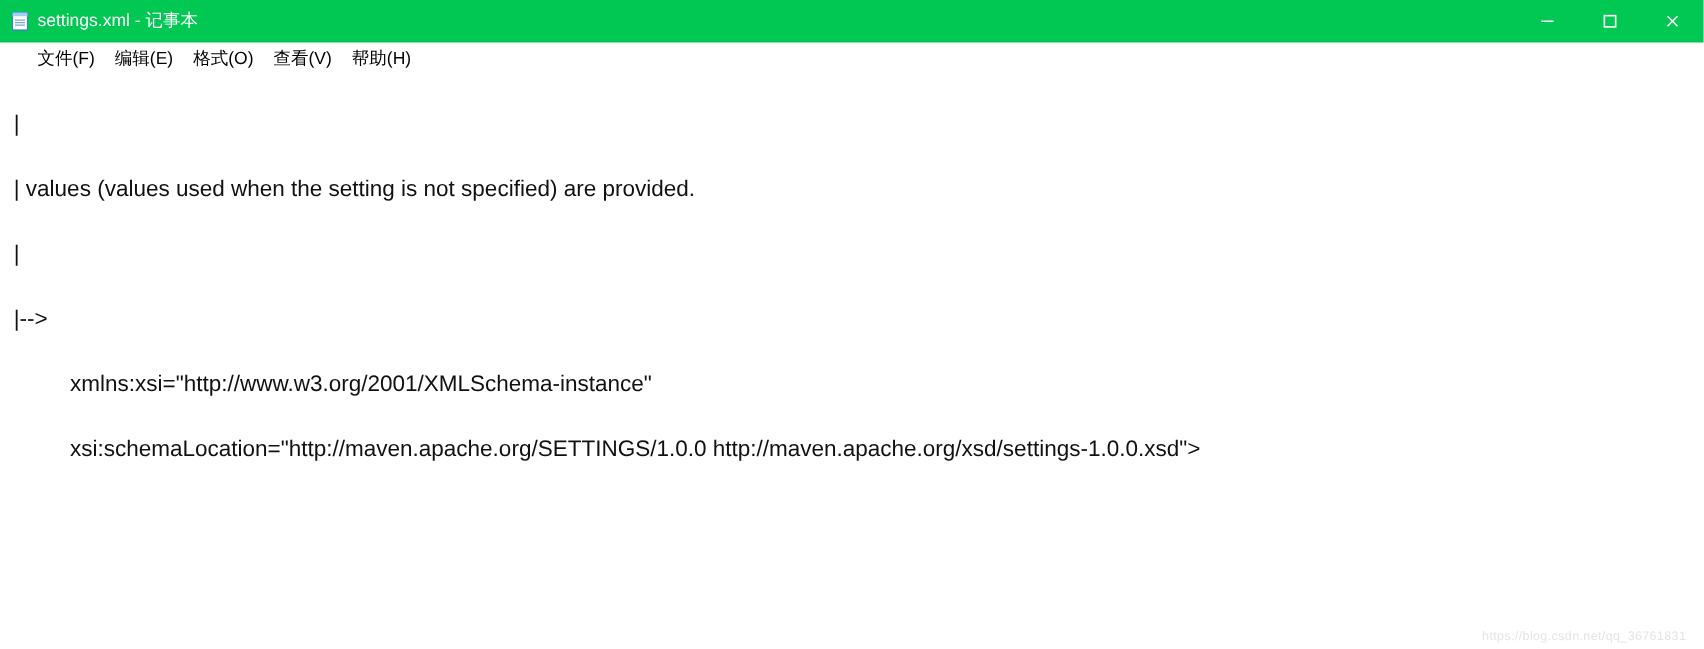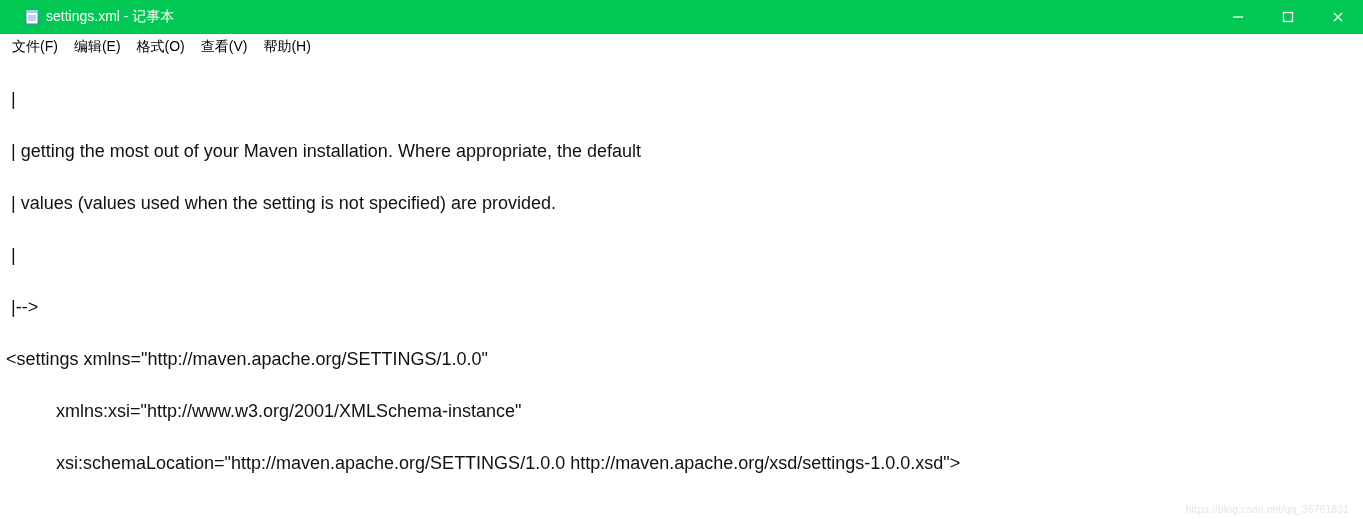--- a/index.html
+++ b/index.html
@@ -1,23 +1,23 @@
 <!DOCTYPE html>
 <html><head>
   <meta charset="utf-8">
   <style>
     * { box-sizing: border-box; margin: 0; padding: 0; }
     html, body { width: 1363px; height: 519px; font-family: "Microsoft YaHei", "Segoe UI", Arial, sans-serif; background: #fff; color: #000; }
-    .titlebar { height: 34px; background: #00c853; display: flex; align-items: center; padding: 0 20px; color: #fff; font-size: 14px; position: relative; }
+    .titlebar { height: 34px; background: #00c853; display: flex; align-items: center; padding: 0 4px; color: #fff; font-size: 14px; position: relative; }
     .titlebar .icon { width: 16px; height: 16px; margin: 0 6px 0 4px; display:inline-block; }
     .titlebar .title-text { font-weight: 400; }
     .window-controls { position: absolute; right: 0; top: 0; height: 34px; display: flex; }
     .win-btn { width: 50px; height: 34px; display: flex; align-items: center; justify-content: center; cursor: default; }
     .win-btn svg { stroke: #fff; stroke-width: 1.3; fill: none; }
-    .menubar { height: 24px; background: #fff; border-bottom: 0; display: flex; align-items: flex-end; padding: 2px 4px 0 4px; font-size: 14px; color: #000; }
+    .menubar { height: 24px; background: #fff; border-bottom: 0; display: flex; align-items: flex-end; padding: 2px 4px 0 22px; font-size: 14px; color: #000; }
     .menu-item { padding: 2px 8px; cursor: default; }
     .content { padding: 2px 6px 0 6px; font-size: 18px; line-height: 26px; font-family: "Microsoft YaHei", "Segoe UI", Arial, sans-serif; color: #111; white-space: pre; }
     .line { display:block; white-space: pre; }
     .watermark { position: absolute; right: 14px; bottom: 4px; color: #e4e4e4; font-size: 10px; font-family: Arial, sans-serif; letter-spacing: 0.3px; }
     .notepad-icon-svg { display:block; }
   </style>
 </head>
 <body>
 
 <div class="titlebar">
@@ -54,25 +54,23 @@
 <div class="menubar">
   <span class="menu-item">文件(F)</span>
   <span class="menu-item">编辑(E)</span>
   <span class="menu-item">格式(O)</span>
   <span class="menu-item">查看(V)</span>
   <span class="menu-item">帮助(H)</span>
 </div>
 
 <div class="content">
 <span class="line"> |</span>
-<span class="line"> | getting the most out of your Maven installation. Where appropriate, the default</span>
 <span class="line"> | values (values used when the setting is not specified) are provided.</span>
 <span class="line"> |</span>
 <span class="line"> |--&gt;</span>
-<span class="line">&lt;settings xmlns="http://maven.apache.org/SETTINGS/1.0.0"</span>
 <span class="line">          xmlns:xsi="http://www.w3.org/2001/XMLSchema-instance"</span>
 <span class="line">          xsi:schemaLocation="http://maven.apache.org/SETTINGS/1.0.0 http://maven.apache.org/xsd/settings-1.0.0.xsd"&gt;</span>
 
 
 
 
 
 
 </div>
 

